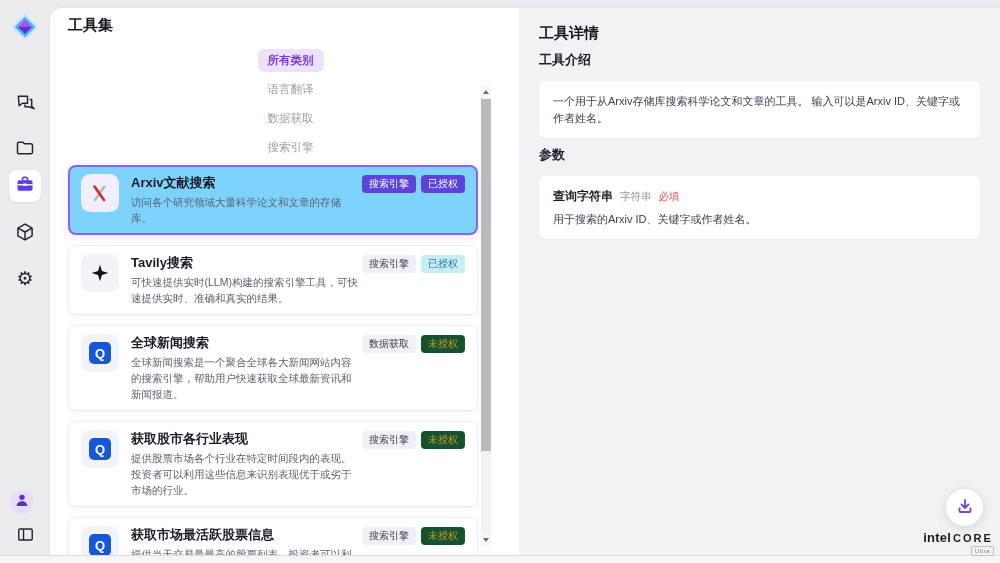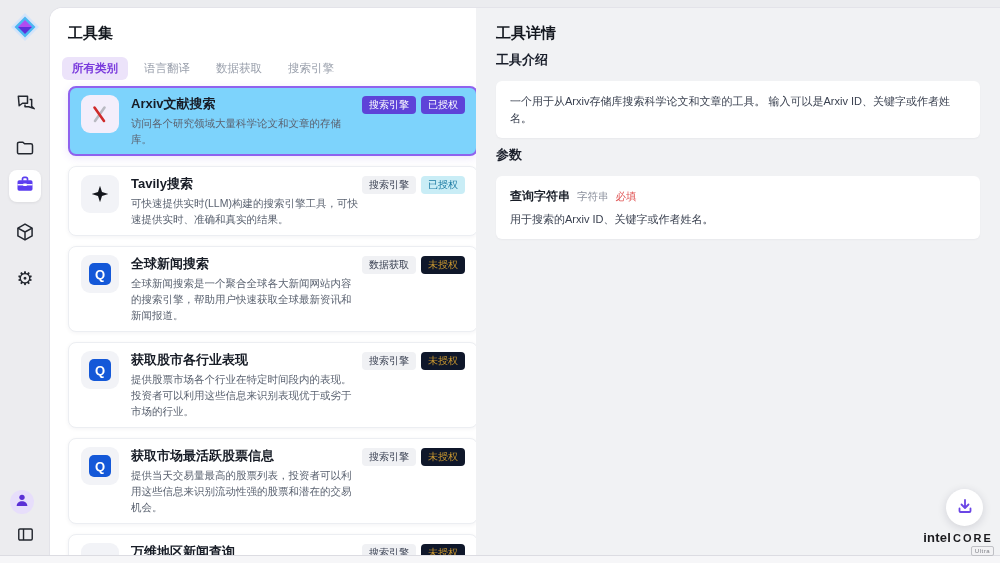--- a/index.html
+++ b/index.html
@@ -12,40 +12,40 @@
   .rail-item { position:absolute; left:9px; width:32px; height:32px; display:flex; align-items:center; justify-content:center; border-radius:8px; cursor:pointer; }
   .rail-item.active { background:#ffffff; box-shadow:0 1px 3px rgba(20,20,40,.08); }
   .gear-glyph { font-size:19px; color:#23272f; line-height:1; }
   .avatar { position:absolute; left:10px; top:490px; width:24px; height:24px; border-radius:50%; background:#e7defb; display:flex; align-items:center; justify-content:center; cursor:pointer; }
 
   
   .main { position:absolute; left:50px; top:8px; width:950px; height:547px; border-radius:12px 0 0 0; overflow:hidden; display:flex; background:#fff; box-shadow:0 0 0 1px #e3e3e9; }
   .bottom-strip { position:absolute; left:0; top:555px; width:1000px; height:8px; background:#f6f6f8; border-top:1px solid #dcdce2; }
 
   
-  .list-panel { position:relative; width:426px; background:#ffffff; padding-top:16px; flex:none; }
+  .list-panel { position:relative; width:469px; background:#ffffff; padding-top:8px; flex:none; }
   .panel-title { margin-left:18px; font-size:15px; font-weight:bold; color:#14181f; }
-  .tabs { display:flex; align-items:center; gap:6px; margin:14px 0 6px 12px; }
+  .tabs { display:flex; align-items:center; gap:6px; margin:14px 0 6px 12px;flex-direction:column; }
   .tab { font-size:11.5px; color:#9aa0ac; padding:4px 10px; border-radius:6px; cursor:pointer; white-space:nowrap; }
   .tab.active { background:#ece3fa; color:#7a3bdd; font-weight:bold; }
   .cards { margin:0 25px 0 18px; width:410px; }
   .card { display:flex; align-items:flex-start; background:#fff; border:1px solid #eceef2; border-radius:8px; box-shadow:0 1px 4px rgba(20,25,50,.05); padding:8px 12px; margin-bottom:10px; cursor:pointer; }
   .card.selected { border:2px solid #8f62ee; background:#7dd3fc; box-shadow:0 2px 8px rgba(120,80,220,.14); padding:7px 11px; }
   .card-ic { flex:none; width:38px; height:38px; border-radius:9px; background:#f2f3f7; display:flex; align-items:center; justify-content:center; margin-right:12px; }
   .card.selected .card-ic { background:#f3eefb; }
   .blue-chip { width:22px; height:22px; border-radius:5px; background:#1458d8; color:#fff; font-weight:bold; font-size:13px; display:flex; align-items:center; justify-content:center; }
   .card-body { flex:1; min-width:0; }
   .card-title { font-size:13px; font-weight:bold; color:#171c26; line-height:18px; }
   .card-desc { font-size:10.5px; color:#5a6270; line-height:16px; margin-top:2px; }
   .card-badges { flex:none; display:flex; gap:5px; margin-left:4px; margin-top:1px; }
   .badge { font-size:10px; line-height:1; padding:4px 7px; border-radius:4px; white-space:nowrap; }
   .b-solid { background:#5e43d8; color:#ffffff; }
   .b-gray { background:#f0f1f4; color:#3c4354; }
   .b-cyan { background:#c9edf6; color:#1c7ba3; }
-  .b-yellow { background:#0f172a; color:#c9972f;text-align:center; }
+  .b-yellow { background:#14532d; color:#c9972f;text-align:center; }
 
   
   .sb { position:absolute; left:431px; top:78px; width:10px; height:460px; background:#f2f2f3; }
   .sb-btn { position:absolute; left:0; width:10px; height:12px; background:#f7f7f8; display:flex; align-items:center; justify-content:center; cursor:pointer; }
   .sb-up { top:0; } .sb-down { bottom:0; }
   .tri-up { width:0; height:0; border-left:3px solid transparent; border-right:3px solid transparent; border-bottom:4px solid #6a6d74; }
   .tri-down { width:0; height:0; border-left:3px solid transparent; border-right:3px solid transparent; border-top:4px solid #6a6d74; }
   .sb-thumb { position:absolute; left:0; top:13px; width:10px; height:352px; background:#b9babe; cursor:pointer; }
 
   

